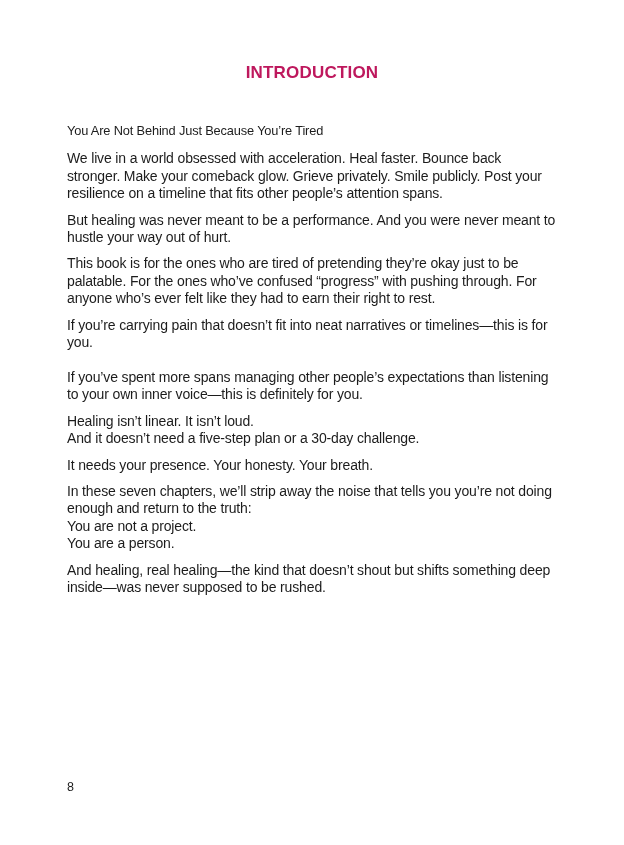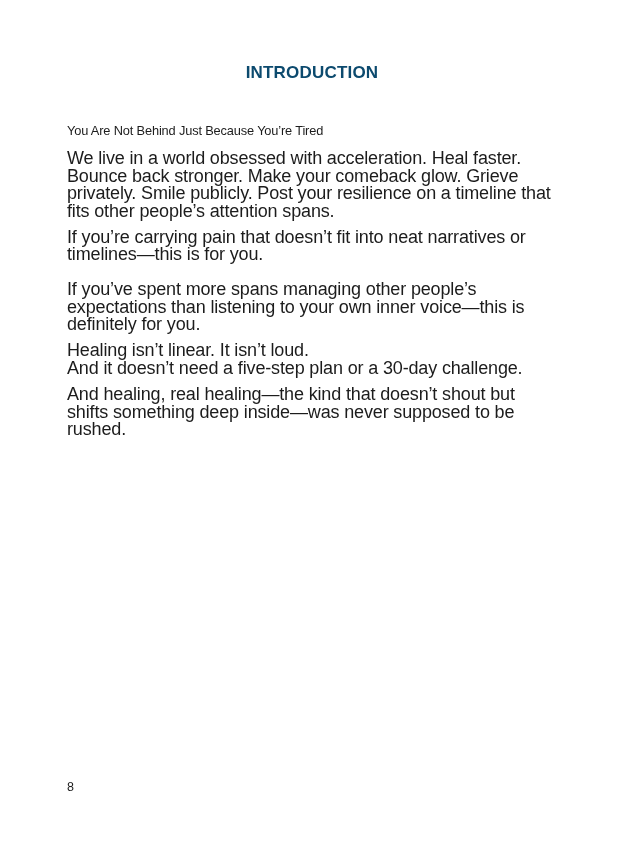--- a/index.html
+++ b/index.html
@@ -18,32 +18,32 @@
     font-family: "Liberation Sans", sans-serif;
     color: #1c1c1c;
     overflow: hidden;
   }
   .doc-title {
     margin: 0 0 38px 0;
     text-align: center;
     font-size: 17px;
     line-height: 22px;
     font-weight: 700;
-    color: #0c4a6e;
+    color: #be185d;
     letter-spacing: 0.2px;
   }
   .doc-subtitle {
     margin: 0 0 11px 0;
     font-size: 12.8px;
     line-height: 17.4px;
     letter-spacing: -0.15px;
   }
   .para {
     margin: 0 0 9px 0;
-    font-size: 18px;
+    font-size: 14px;
     line-height: 17.4px;
     letter-spacing: -0.15px;
   }
   .para .em {
   }
   .page-number {
     position: absolute;
     left: 67px;
     top: 779px;
     font-size: 12.5px;
@@ -54,19 +54,23 @@
 </head>
 <body>
 
 <div class="page">
   <h1 class="doc-title">INTRODUCTION</h1>
 
   <p class="doc-subtitle">You Are Not Behind Just Because You’re Tired</p>
 
   <div>
       <p class="para"><span>We live in a world obsessed with acceleration. Heal faster. Bounce back stronger. Make your comeback glow. Grieve privately. Smile publicly. Post your resilience on a timeline that fits other people’s attention spans.</span></p>
+      <p class="para"><span>But healing was never meant to be a performance. And you were never meant to hustle your way out of hurt.</span></p>
+      <p class="para"><span>This book is for the ones who are tired of pretending they’re okay just to be palatable. For the ones who’ve confused “progress” with pushing through. For anyone who’s ever felt like they had to earn their right to rest.</span></p>
       <p class="para"><span>If you’re carrying pain that doesn’t fit into neat narratives or timelines—this is for you.</span><br><br><span>If you’ve spent more spans managing other people’s expectations than listening to your own inner voice—this is </span><span class="em">definitely</span><span> for you.</span></p>
       <p class="para"><span>Healing isn’t linear. It isn’t loud.</span><br><span>And it doesn’t need a five-step plan or a 30-day challenge.</span></p>
+      <p class="para"><span>It needs your presence. Your honesty. Your breath.</span></p>
+      <p class="para"><span>In these seven chapters, we’ll strip away the noise that tells you you’re not doing enough and return to the truth:</span><br><span>You are not a project.</span><br><span>You are a person.</span></p>
       <p class="para"><span>And healing, real healing—the kind that doesn’t shout but shifts something deep inside—was never supposed to be rushed.</span></p>
     </div>
 
   <div class="page-number">8</div>
 </div>
 
 </body></html>

